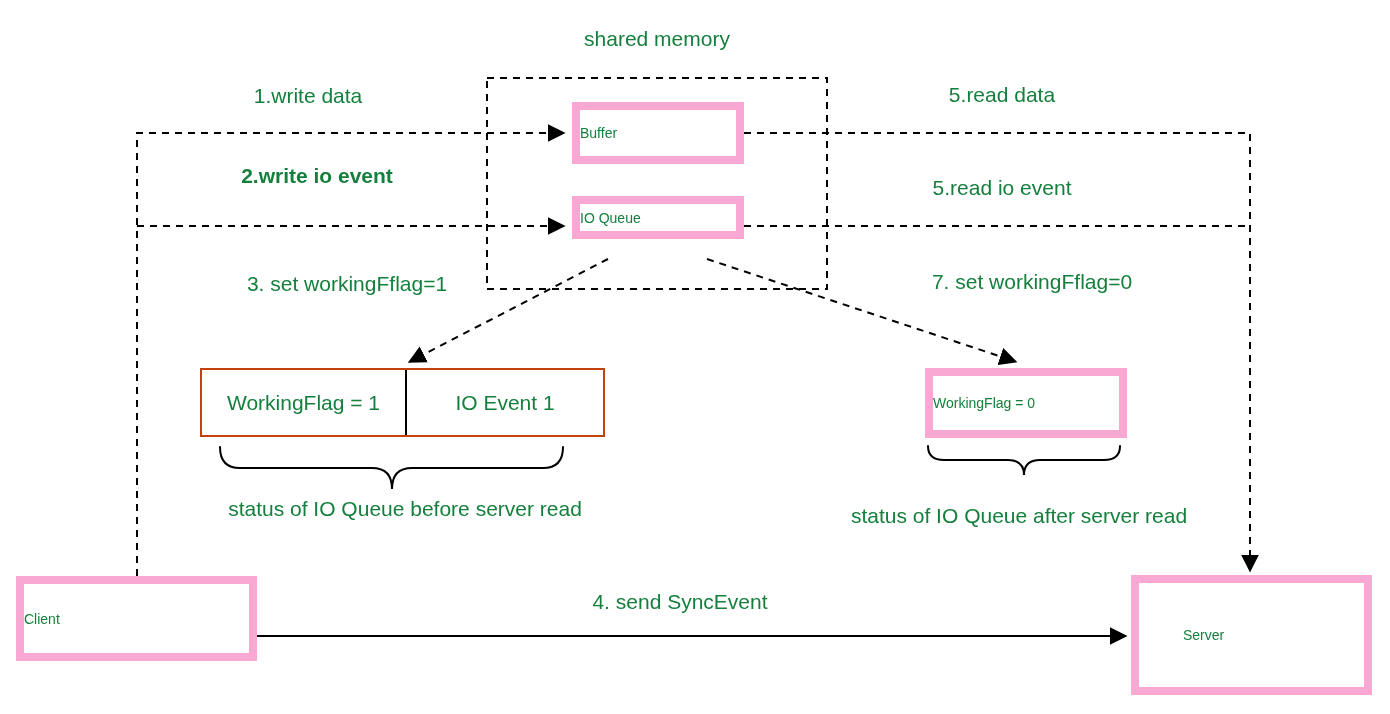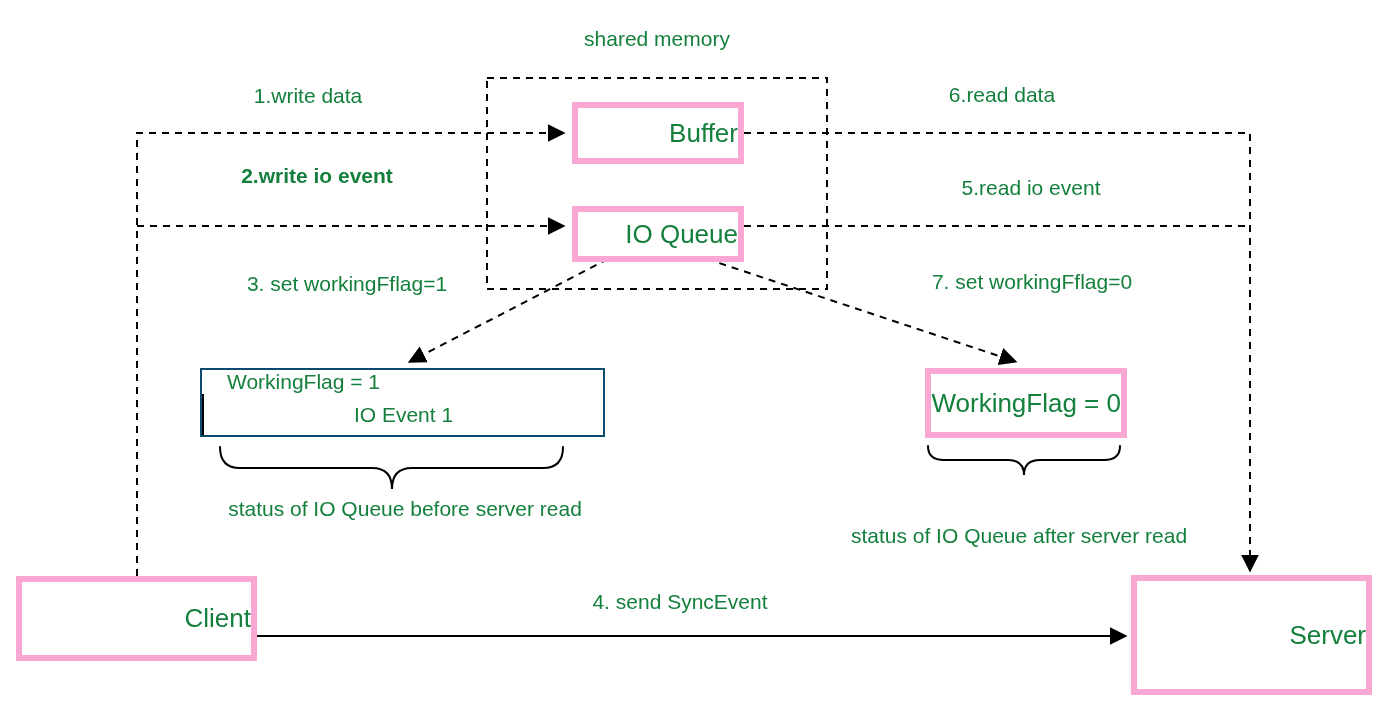--- a/index.html
+++ b/index.html
@@ -17,35 +17,34 @@
     overflow: hidden;
   }
   .wires {
     position: absolute;
     left: 0;
     top: 0;
   }
   .node {
     position: absolute;
     box-sizing: border-box;
-    border: 6px solid #f9a8d4;
+    border: 8px solid #f9a8d4;
     background: #ffffff;
     display: flex;
     align-items: center;
-    justify-content: flex-end;
-    font-size: 26px;
+    justify-content: flex-start;
+    font-size: 14px;
     white-space: nowrap;
   }
   .node-row {
     position: absolute;
     box-sizing: border-box;
-    border: 2px solid #0c4a6e;
+    border: 2px solid #c2410c;
     background: #ffffff;
     display: flex;
-    flex-direction: column;
   }
   .node-row .cell {
     display: flex;
     align-items: center;
     justify-content: center;
     font-size: 21px;
     white-space: nowrap;
     box-sizing: border-box;
   }
   .node-row .cell + .cell {
@@ -90,48 +89,48 @@
     <path d="M220,447 Q220,468 240,468 L372,468 Q392,468 392,489 Q392,468 412,468 L543,468 Q563,468 563,447" fill="none" stroke="#000000" stroke-width="2" stroke-linecap="round"></path>
 
     <path d="M928,446 Q928,460 944,460 L1008,460 Q1024,460 1024,475 Q1024,460 1040,460 L1104,460 Q1120,460 1120,446" fill="none" stroke="#000000" stroke-width="2" stroke-linecap="round"></path>
   </svg>
 
   <div class="label" style="left:657px; top:39px;">shared memory</div>
 
   <div class="node" style="left:572px; top:102px; width:172px; height:62px;">
     <span>Buffer</span>
   </div>
-  <div class="node" style="left:572px; top:206px; width:172px; height:56px;padding-left:9px;">
+  <div class="node" style="left:572px; top:196px; width:172px; height:43px;">
     <span>IO Queue</span>
   </div>
 
   <div class="node-row" style="left:200px; top:368px; width:405px; height:69px;">
     <div class="cell" style="width:203px;">
       <span>WorkingFlag = 1</span>
     </div>
     <div class="cell" style="flex:1;">
       <span>IO Event 1</span>
     </div>
   </div>
 
   <div class="node" style="left:925px; top:368px; width:202px; height:70px;">
     <span>WorkingFlag = 0</span>
   </div>
 
   <div class="node" style="left:16px; top:576px; width:241px; height:85px;">
     <span>Client</span>
   </div>
-  <div class="node" style="left:1131px; top:575px; width:241px; height:120px;">
+  <div class="node" style="left:1131px; top:575px; width:241px; height:120px;padding-left:44px;">
     <span>Server</span>
   </div>
 
   <div class="label" style="left:308px; top:96px;">1.write data</div>
   <div class="label" style="left:317px; top:176px;font-weight:bold;">2.write io event</div>
   <div class="label" style="left:347px; top:284px;">3. set workingFflag=1</div>
   <div class="label" style="left:680px; top:602px;">4. send SyncEvent</div>
-  <div class="label" style="left:1002px; top:188px;margin-left:29px;">5.read io event</div>
-  <div class="label" style="left:1002px; top:95px;">6.read data</div>
+  <div class="label" style="left:1002px; top:188px;">5.read io event</div>
+  <div class="label" style="left:1002px; top:95px;">5.read data</div>
   <div class="label" style="left:1032px; top:282px;">7. set workingFflag=0</div>
 
   <div class="label" style="left:405px; top:509px;">status of IO Queue before server read</div>
-  <div class="label" style="left:1019px; top:516px;margin-top:20px;">status of IO Queue after server read</div>
+  <div class="label" style="left:1019px; top:516px;">status of IO Queue after server read</div>
 
 </div>
 
 </body></html>

